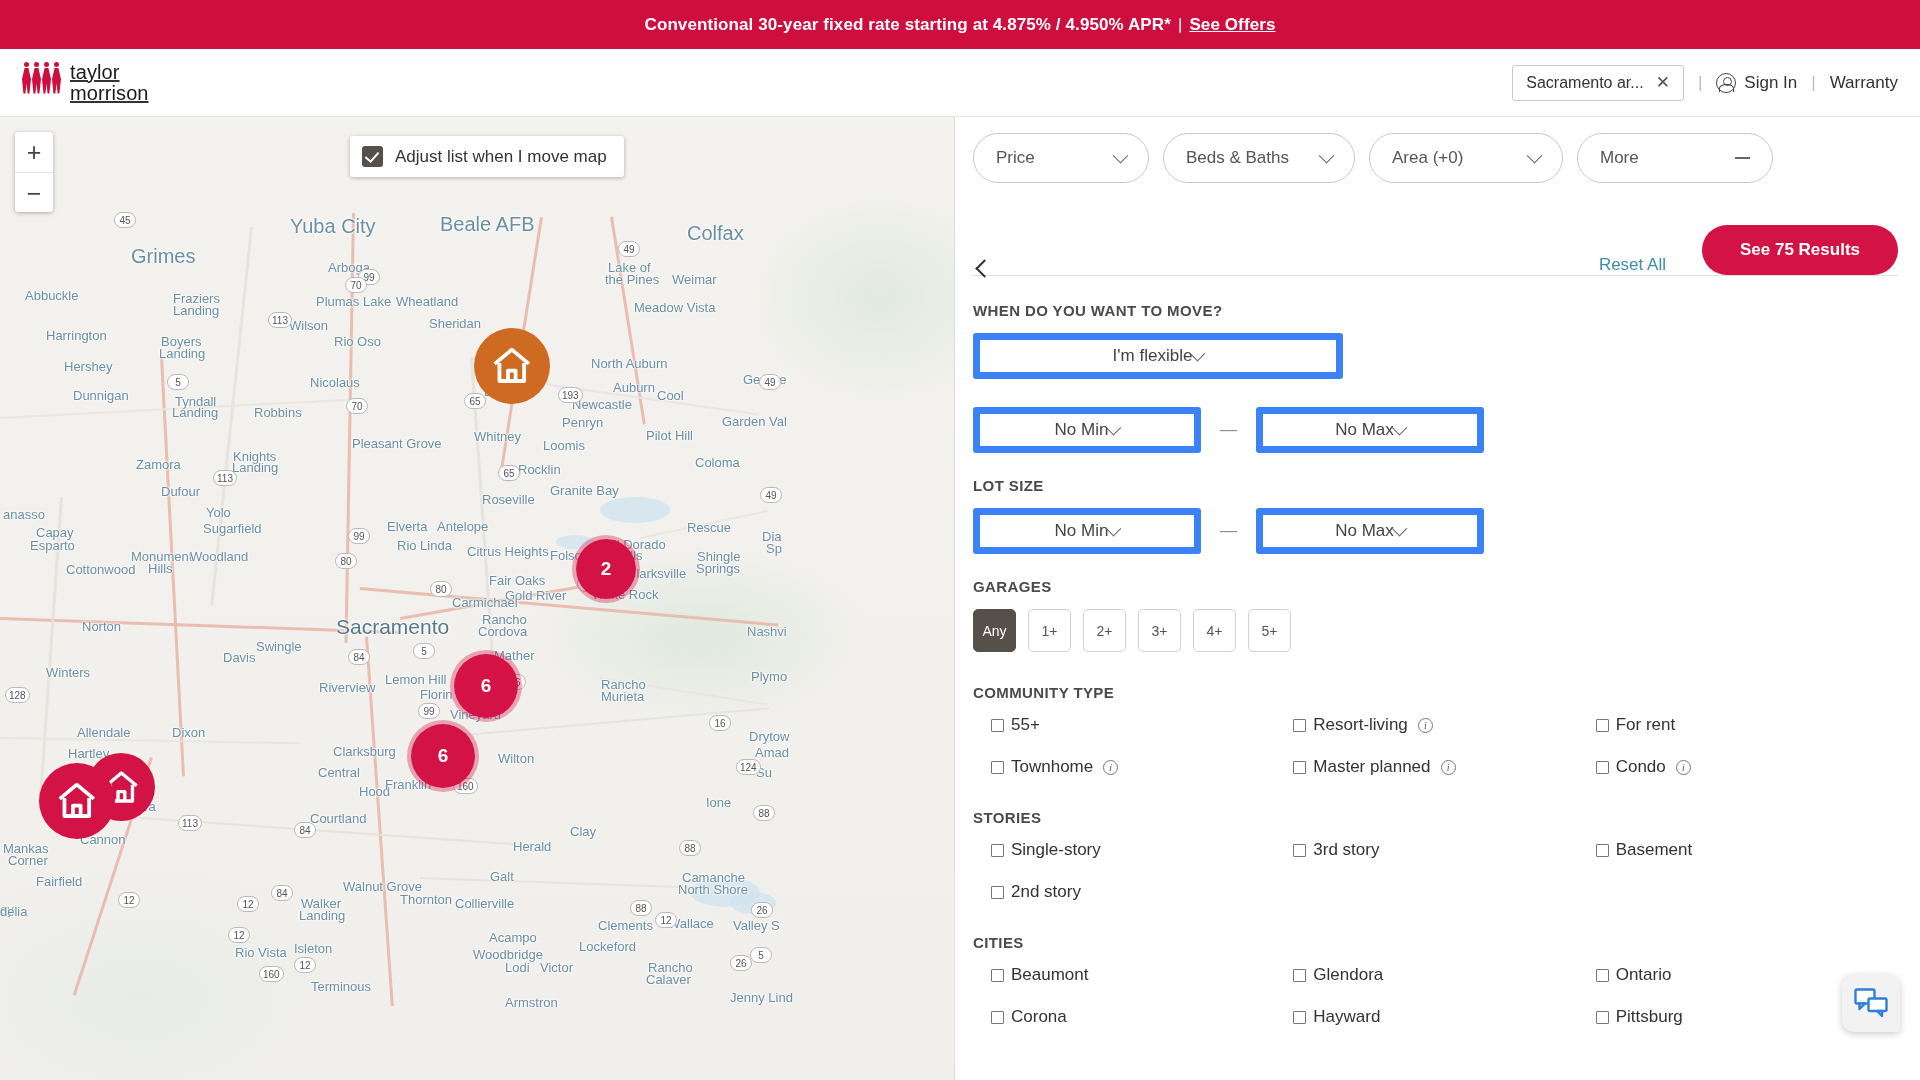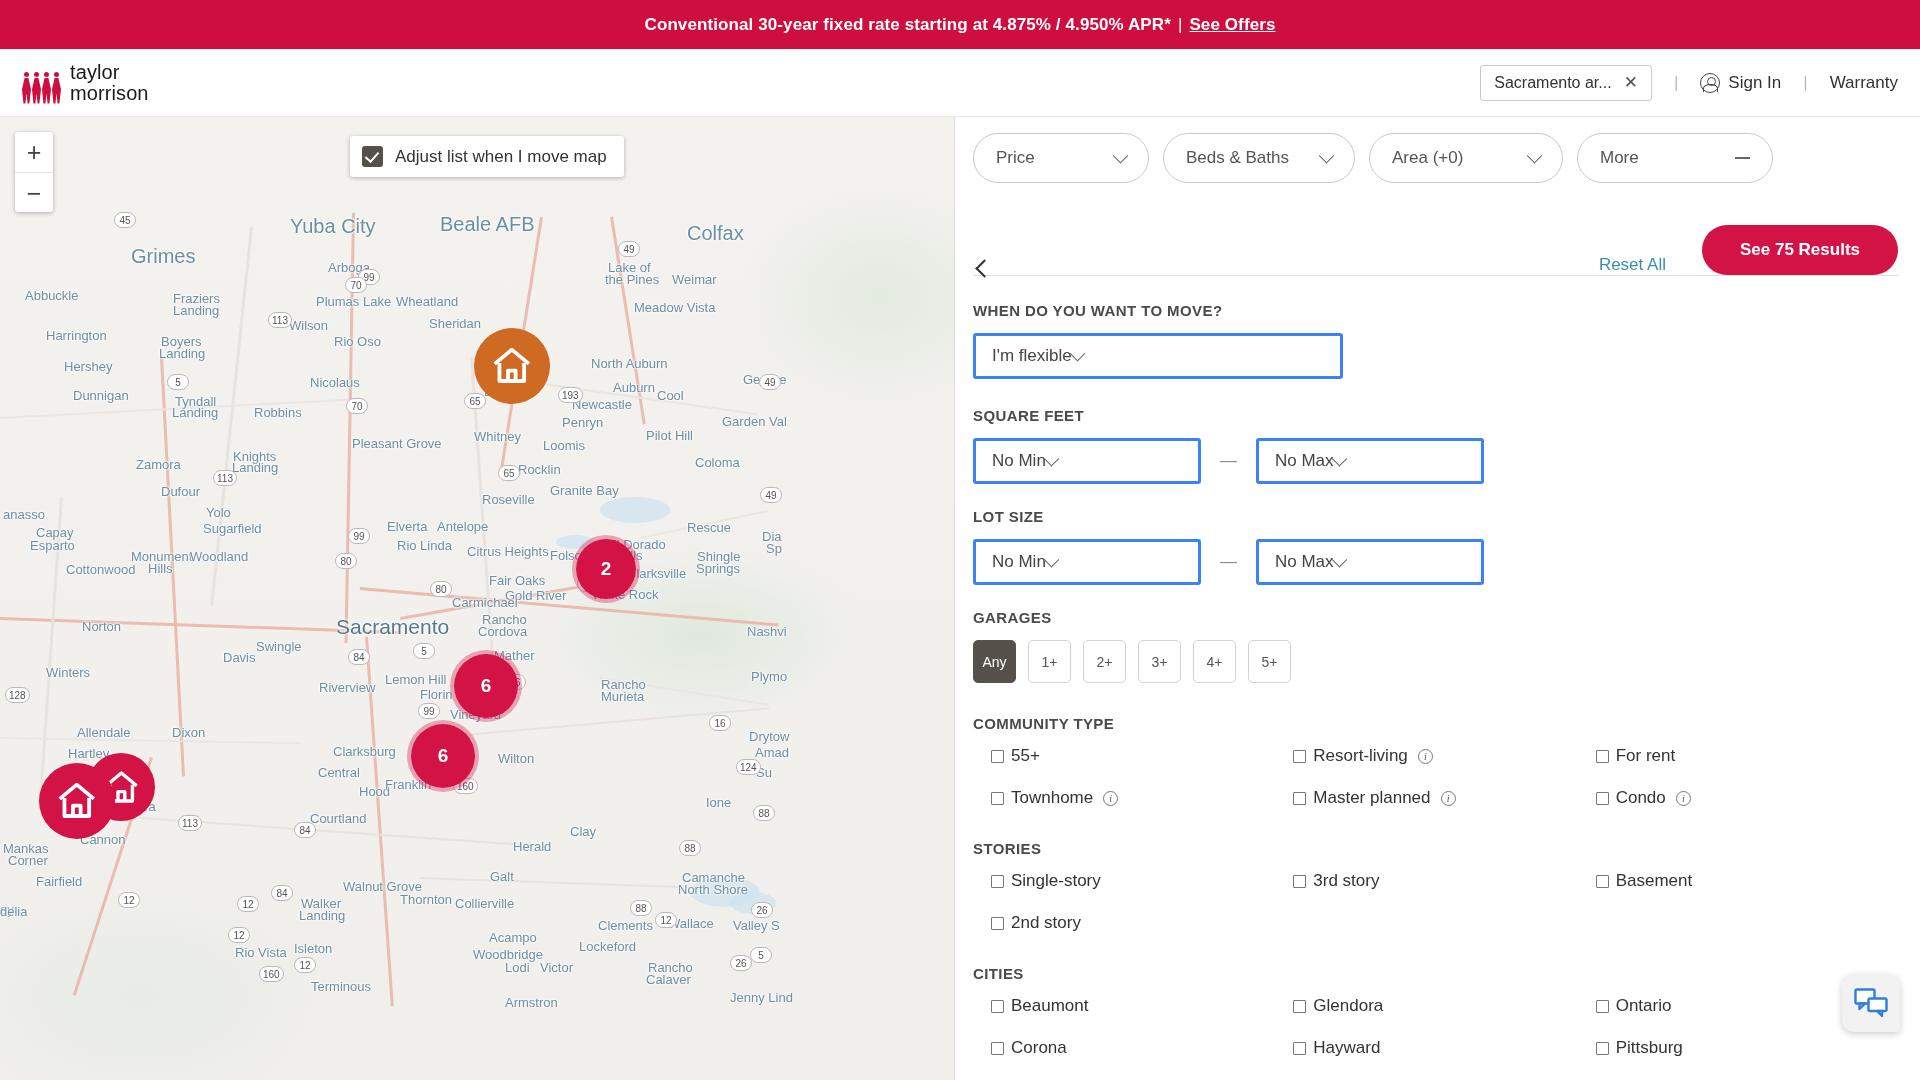--- a/index.html
+++ b/index.html
@@ -31,22 +31,23 @@
   
   .site-header {
     height: 68px;
     background: #fff;
     display: flex;
     align-items: center;
     position: relative;
     border-bottom: 1px solid #e6e6e6;
   }
   .logo-wrap {
-    display: flex; align-items: flex-end; gap: 9px;
+    display: flex; align-items: flex-start; gap: 9px;
     margin-left: 22px;
+    text-decoration: underline;
   }
   .logo-figures { display: flex; align-items: flex-end; gap: 1px; }
   .logo-fig {
     width: 9px; height: 32px; position: relative;
   }
   .logo-fig::before {
     content: ""; position: absolute; top: 0; left: 2px;
     width: 5px; height: 5px; border-radius: 50%; background: #ce0e3e;
   }
   .logo-fig::after {
@@ -70,21 +71,21 @@
   }
   .chev {
     display: inline-block; width: 9px; height: 9px;
     border-right: 1.6px solid #555; border-bottom: 1.6px solid #555;
     transform: rotate(45deg) translate(-2px,-2px);
   }
 
   .header-right {
     position: absolute; right: 22px; top: 50%;
     transform: translateY(-50%);
-    display: flex; align-items: center; gap: 8px;
+    display: flex; align-items: center; gap: 0;
     font-size: 17px; color: #333;
   }
   .region-chip {
     display: flex; align-items: center; gap: 12px;
     border: 1px solid #c9c9c9; border-radius: 3px;
     padding: 8px 13px; font-size: 16px; color: #333;
     cursor: pointer; background: #fff;
   }
   .region-chip .x {
     font-size: 17px; color: #555; line-height: 1;
@@ -240,22 +241,22 @@
     margin: 0 22px 0 18px;
     height: calc(100% - 76px - 82px);
     padding-top: 26px;
     overflow: hidden;
   }
   .sec-title {
     font-size: 15px; font-weight: bold; color: #4a4a4a;
     letter-spacing: .4px; margin-bottom: 14px; text-transform: uppercase;
   }
   .sel-box {
-    border: 3px solid #3b82f6; border-radius: 3px; height: 46px;
-    display: flex; align-items: center; justify-content: flex-start;
+    border: 7px solid #3b82f6; border-radius: 3px; height: 46px;
+    display: flex; align-items: center; justify-content: center;
     padding: 0 16px; font-size: 17px; color: #444; background: #fff; cursor: pointer;
   }
   .sel-wide { width: 370px; }
   .range-row { display: flex; align-items: center; gap: 0; margin-bottom: 24px; }
   .sel-half { width: 228px; }
   .dash { width: 55px; text-align: center; color: #8a8a8a; font-size: 17px; }
   .mb28 { margin-bottom: 28px; }
 
   .garage-row { display: flex; gap: 12px; margin-bottom: 32px; }
   .gbtn {
@@ -608,21 +609,20 @@
     </div>
 
     <div class="filter-scroll">
 
       <div class="sec-title">WHEN DO YOU WANT TO MOVE?</div>
       <div class="sel-box sel-wide mb28">
         <span>I'm flexible</span>
         <i class="chev-d"></i>
       </div>
 
-      <div class="sec-title">SQUARE FEET</div>
       <div class="range-row">
         <div class="sel-box sel-half">
           <span>No Min</span>
           <i class="chev-d"></i>
         </div>
         <span class="dash">—</span>
         <div class="sel-box sel-half">
           <span>No Max</span>
           <i class="chev-d"></i>
         </div>

